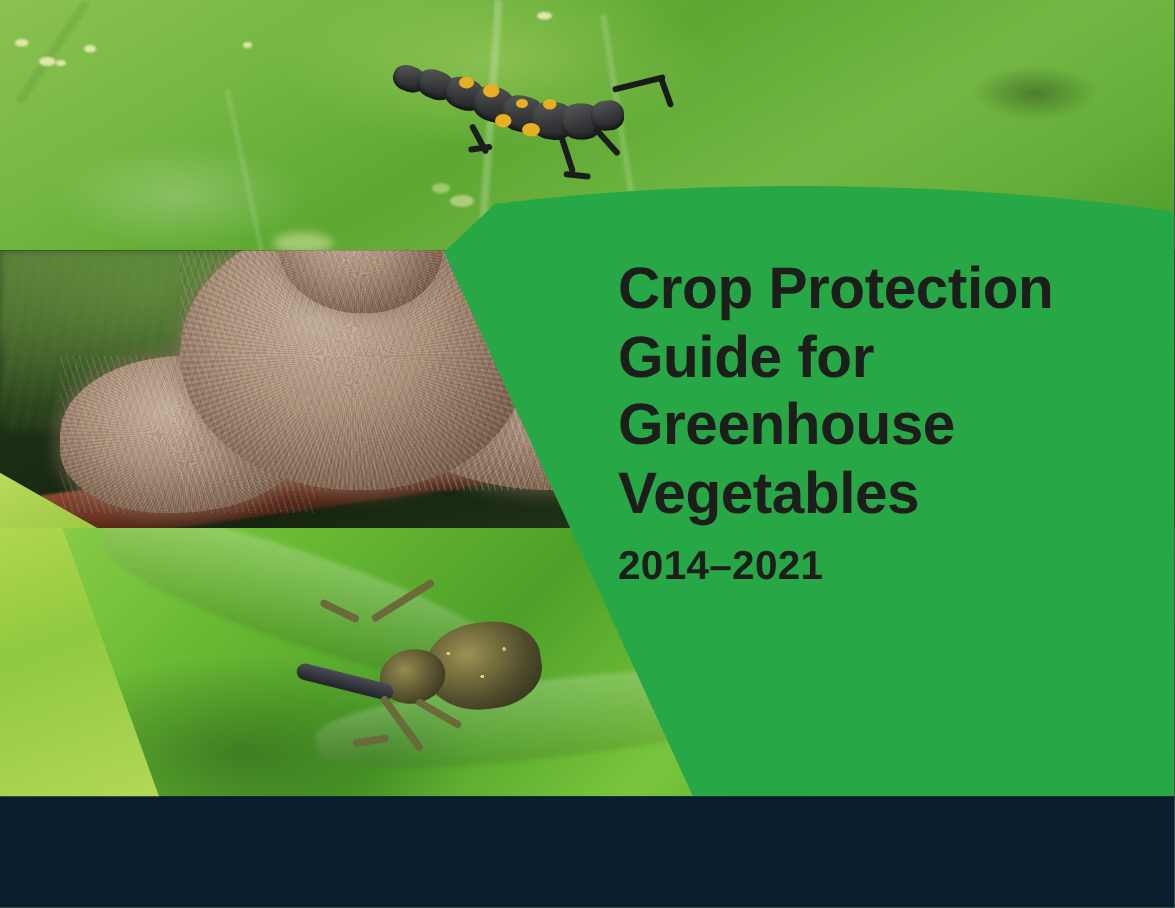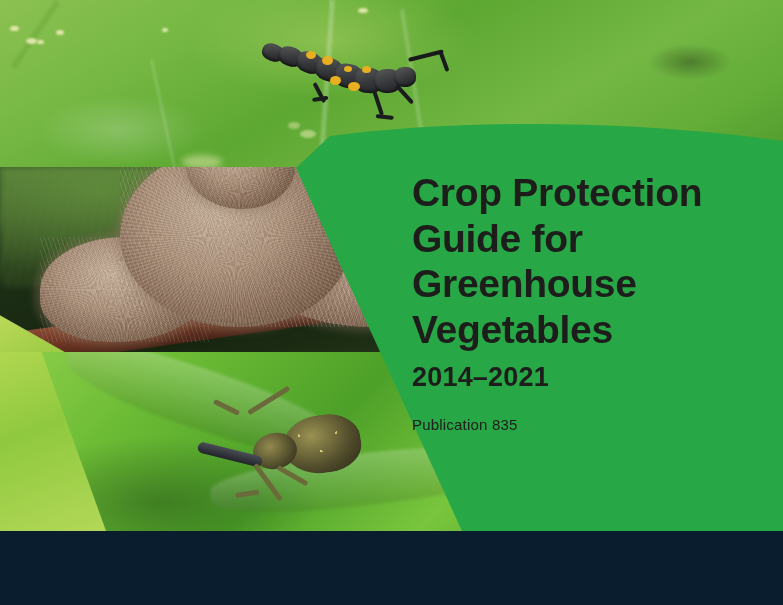--- a/index.html
+++ b/index.html
@@ -284,21 +284,20 @@
   </div>
 
   <div id="green-wedge"></div>
 
   <div id="title-block">
     <div id="cover-title">Crop Protection
 Guide for
 Greenhouse
 Vegetables</div>
     <div id="cover-years">2014–2021</div>
-    <div id="cover-publication">Publication 835</div>
   </div>
 
   <div id="footer">
     
 
     
   </div>
 
 </div>
 

